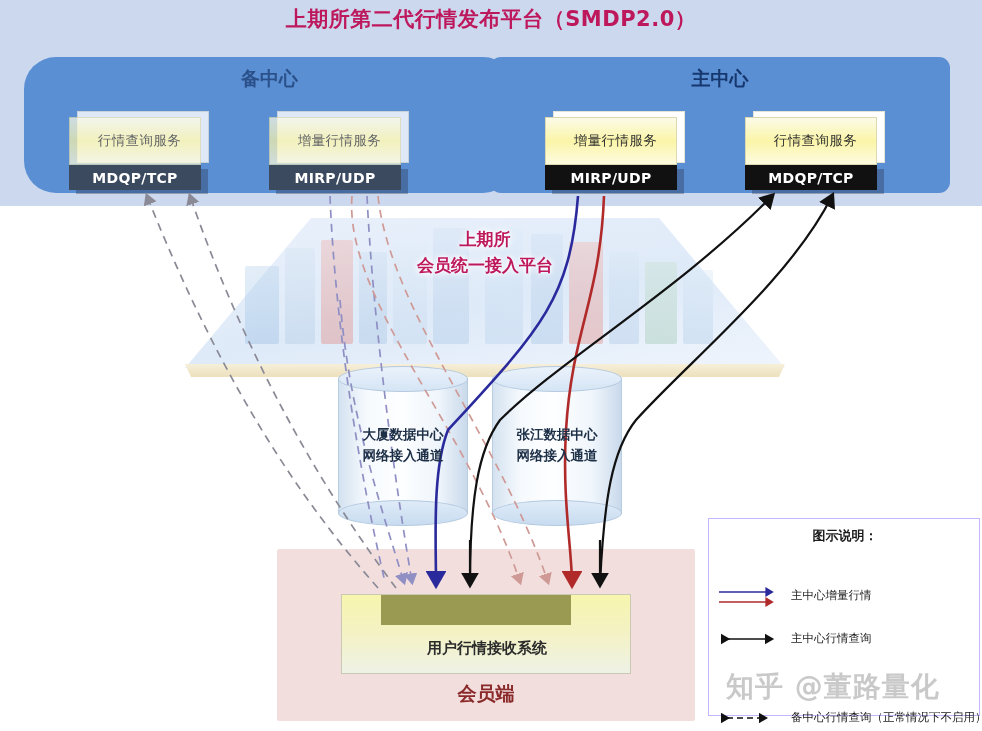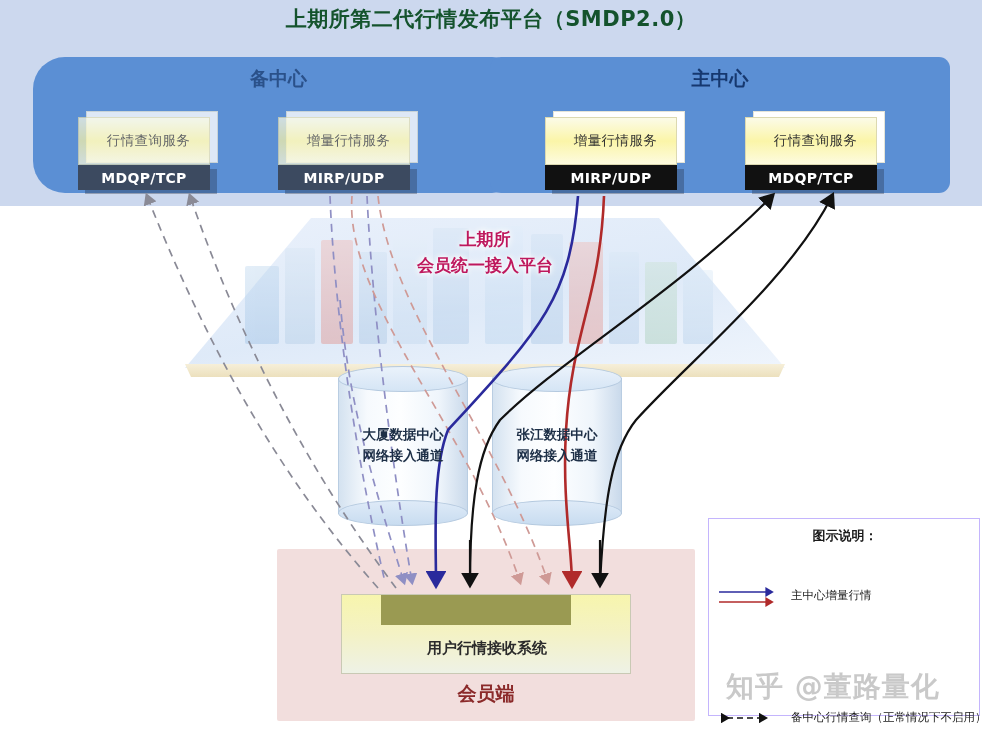--- a/index.html
+++ b/index.html
@@ -28,34 +28,34 @@
     height: 206px;
     background: #ccd8ee;
   }
   .header-title {
     position: absolute;
     left: 0; top: 2px;
     width: 982px;
     text-align: center;
     font-size: 21px;
     font-weight: bold;
-    color: #14532d;
+    color: #be185d;
     letter-spacing: 0.5px;
     line-height: 34px;
     white-space: nowrap;
   }
 
   
   .dc-panel {
     position: absolute;
     border-radius: 11px;
     background: #5b8fd4;
   }
   .dc-panel.backup {
-    left: 33px; top: 57px;
+    left: 24px; top: 57px;
     width: 491px; height: 136px; border-radius: 32px;
   }
   .dc-panel.main {
     left: 490px; top: 57px;
     width: 460px; height: 136px;
   }
   .dc-title {
     position: absolute;
     left: 0; top: 9px;
     width: 100%;
@@ -456,20 +456,36 @@
               <path d="M0,0 L6,3.5 L0,7 z" fill="#b02a2a"></path>
             </marker>
           </defs>
           <line x1="2" y1="9" x2="54" y2="9" stroke="#2a2a9c" stroke-width="1.4" marker-end="url(#lgB)"></line>
           <line x1="2" y1="19" x2="54" y2="19" stroke="#b02a2a" stroke-width="1.4" marker-end="url(#lgR)"></line>
         </svg>
       </div>
       <div class="txt">主中心增量行情</div>
     </div>
 
+    <div class="legend-row" style="top:83px;">
+      <div class="gfx">
+        <svg width="68" height="28" viewBox="0 0 68 28">
+          <defs>
+            <marker id="lgK1" markerWidth="7" markerHeight="7" refX="4" refY="3.5" orient="auto">
+              <path d="M0,0 L6,3.5 L0,7 z" fill="#111111"></path>
+            </marker>
+            <marker id="lgK2" markerWidth="7" markerHeight="7" refX="4" refY="3.5" orient="auto">
+              <path d="M0,0 L6,3.5 L0,7 z" fill="#111111"></path>
+            </marker>
+          </defs>
+          <line x1="10" y1="13" x2="54" y2="13" stroke="#111111" stroke-width="1.6" marker-start="url(#lgK1)" marker-end="url(#lgK2)"></line>
+        </svg>
+      </div>
+      <div class="txt">主中心行情查询</div>
+    </div>
 
 
     <div class="legend-row" style="top:162px;">
       <div class="gfx">
         <svg width="68" height="28" viewBox="0 0 68 28">
           <defs>
             <marker id="lgDK1" markerWidth="7" markerHeight="7" refX="4" refY="3.5" orient="auto">
               <path d="M0,0 L6,3.5 L0,7 z" fill="#111111"></path>
             </marker>
             <marker id="lgDK2" markerWidth="7" markerHeight="7" refX="4" refY="3.5" orient="auto">

